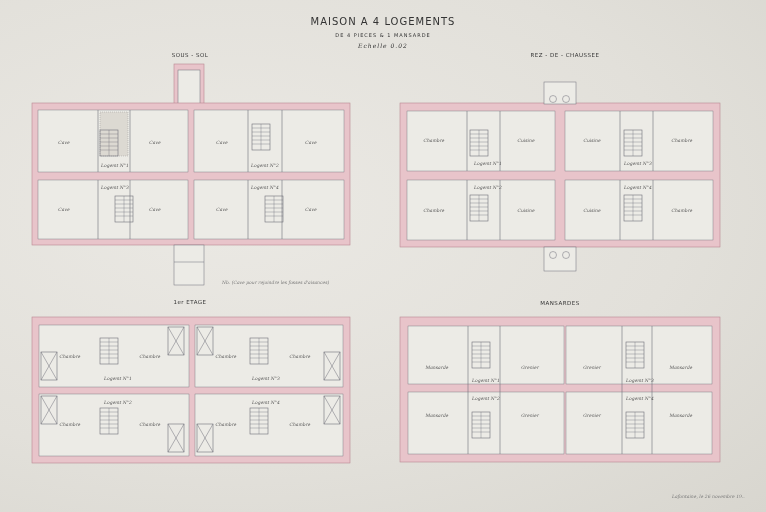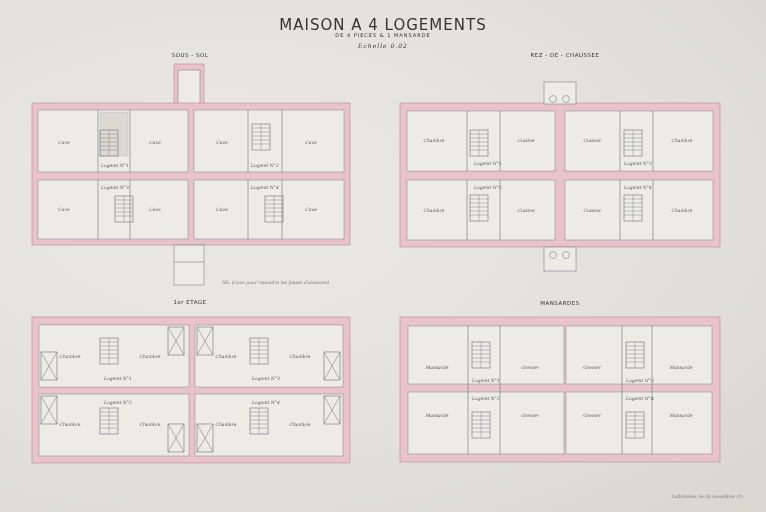--- a/index.html
+++ b/index.html
@@ -1,20 +1,20 @@
 <!DOCTYPE html>
 <html><head>
 <meta charset="utf-8">
 <style>
   html,body{margin:0;padding:0;}
   body{width:766px;height:512px;background:#e4e2dc;position:relative;overflow:hidden;font-family:"DejaVu Sans",sans-serif;color:#333;}
   .sheet{position:absolute;left:0;top:0;width:766px;height:512px;background:
     radial-gradient(ellipse at 30% 40%, #ebe9e4 0%, #e2e0da 60%, #d8d6cf 100%);}
   .title{position:absolute;left:0;width:766px;text-align:center;letter-spacing:1px;}
-  .t1{top:16px;font-size:15px;}
+  .t1{top:16px;font-size:10px;}
   .t2{top:32px;font-size:5px;}
   .t3{top:42px;font-size:6px;font-style:italic;font-family:"DejaVu Serif",serif;}
   .plan-title{position:absolute;font-size:5.5px;letter-spacing:0.5px;text-align:center;}
   svg{position:absolute;left:0;top:0;}
   .room{position:absolute;font-size:4.5px;font-style:italic;font-family:"DejaVu Serif",serif;color:#555;transform:translate(-50%,-50%);white-space:nowrap;}
   .note{position:absolute;font-size:4.5px;font-style:italic;font-family:"DejaVu Serif",serif;color:#777;white-space:nowrap;}
 </style>
 </head>
 <body>
 

